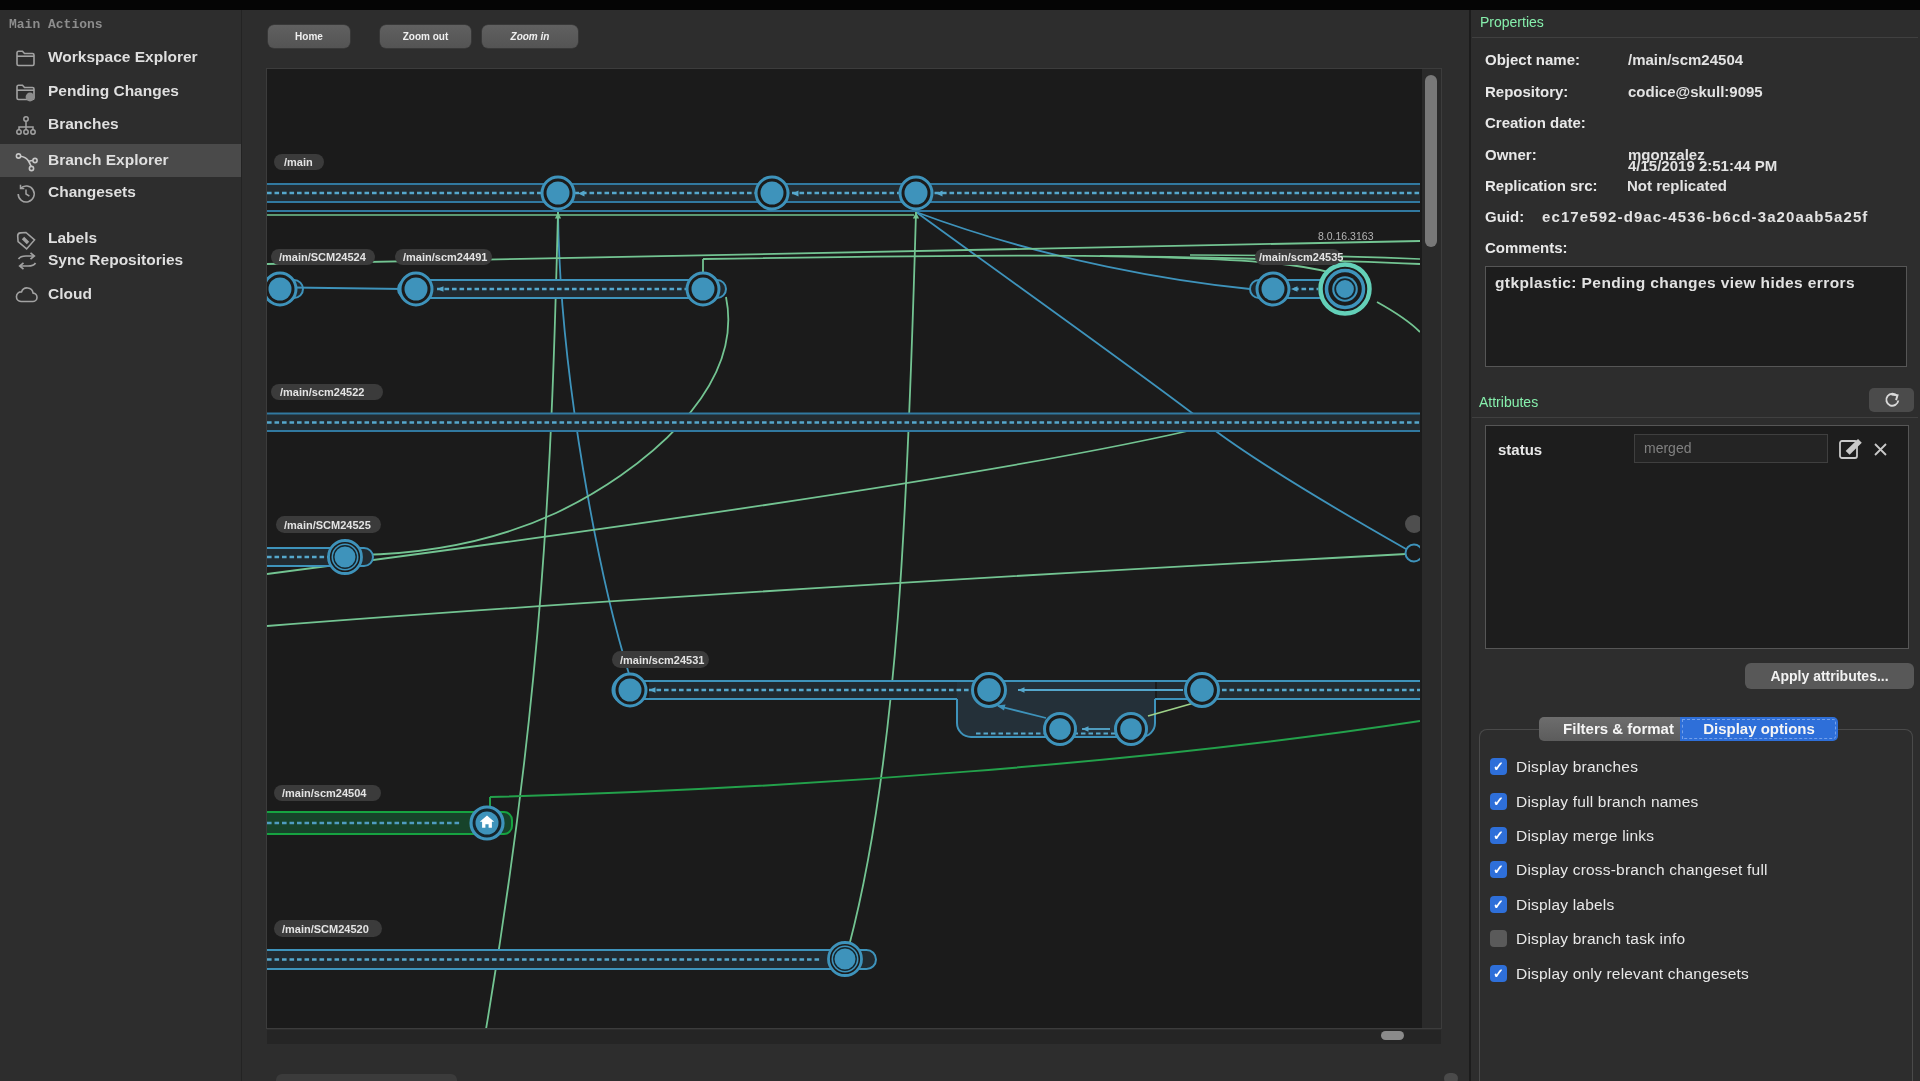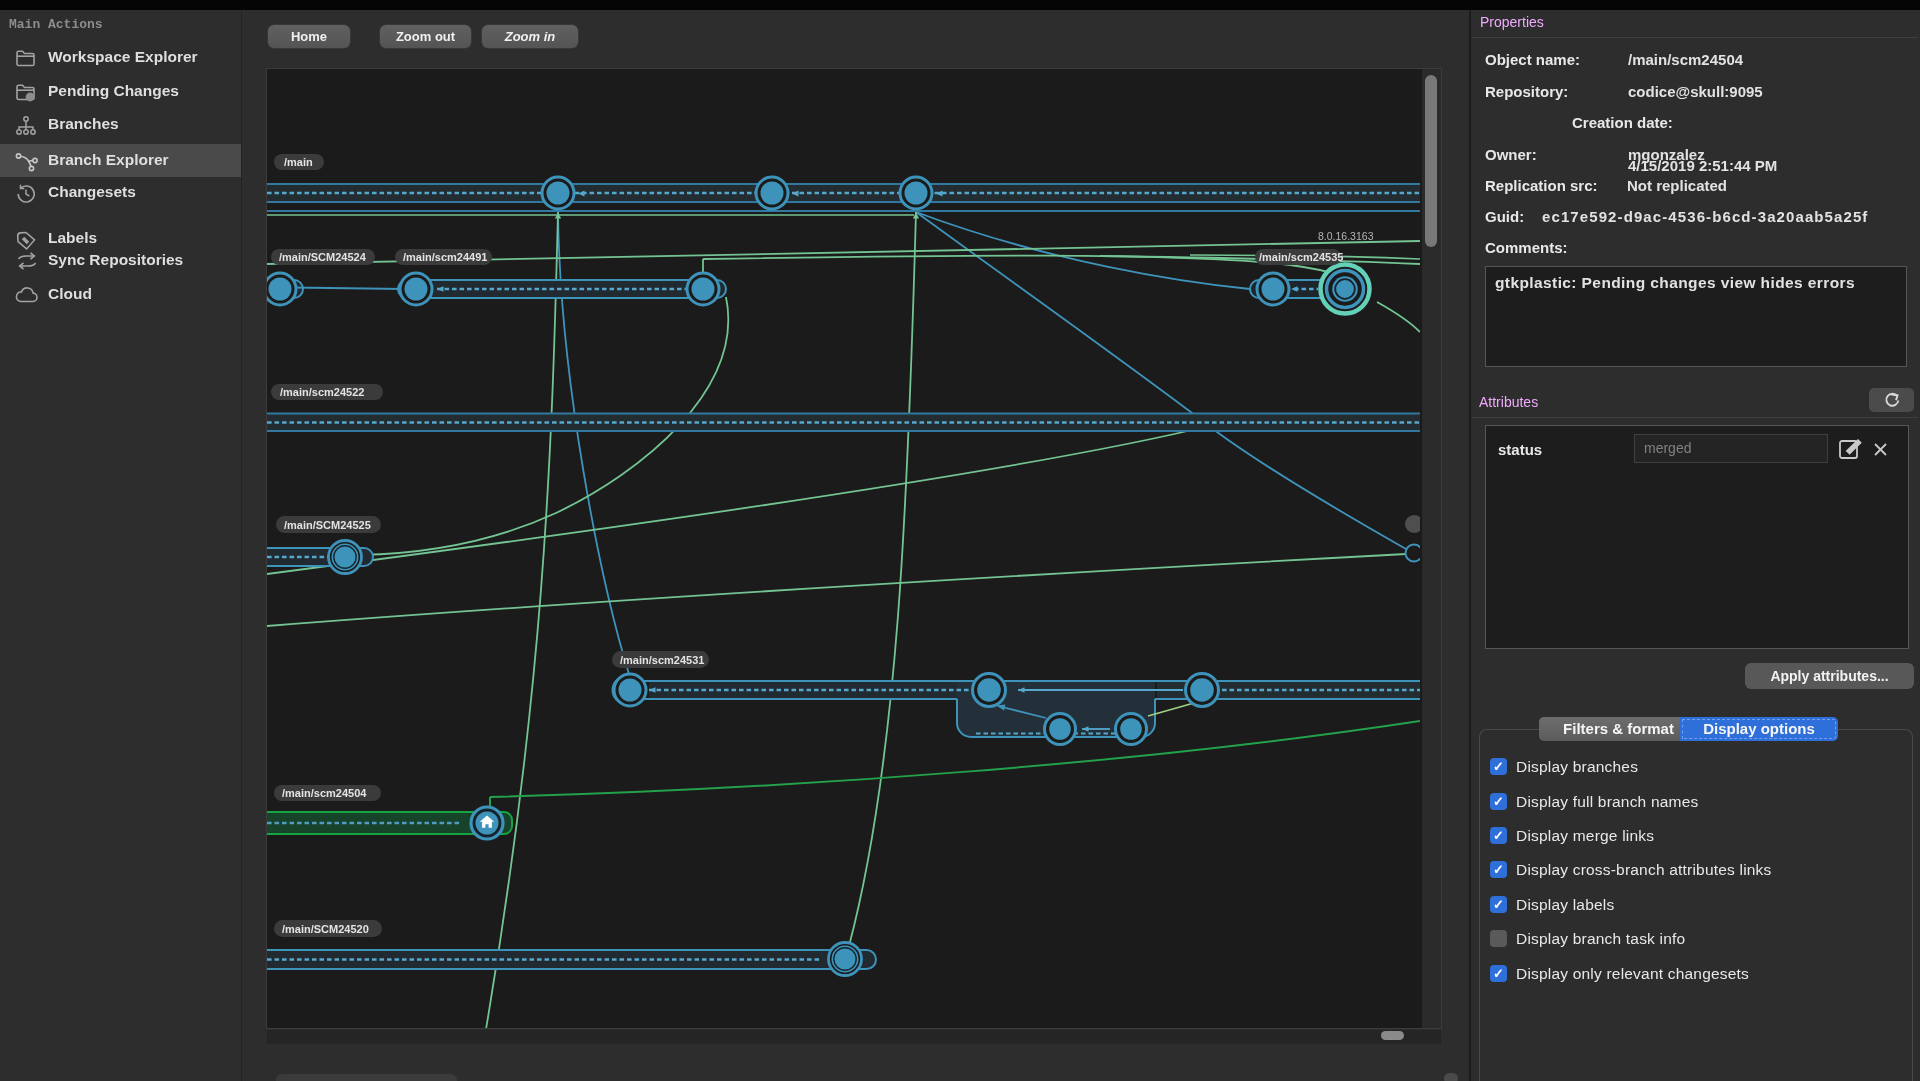--- a/index.html
+++ b/index.html
@@ -9,35 +9,35 @@
   #topstrip { left:0; top:0; width:1920px; height:10px; background:#050505; }
   
   #sidebar { left:0; top:10px; width:242px; height:1071px; background:#2d2d2d; border-right:1px solid #232323;}
   #sidebar .hdr { position:absolute; left:9px; top:7px; font-size:13px; font-weight:bold; color:#8d8d8d;font-family:Liberation Mono, monospace; }
   .sideitem { position:absolute; left:0; width:241px; height:34px; }
   .sideitem.sel { background:#4a4a4a; }
   .sideitem svg { position:absolute; left:15px; top:7px; }
   .sideitem .lbl { position:absolute; left:48px; top:7px; font-size:15.5px; font-weight:bold; color:#dfdfdf; }
   
   .tbtn { position:absolute; top:25px; height:23px; background:linear-gradient(#606060,#545454);
-     border-radius:6px; color:#f0f0f0; font-size:13px; font-weight:bold; text-align:center;
+     border-radius:6px; color:#f0f0f0; font-size:10px; font-weight:bold; text-align:center;
      line-height:23px; box-shadow:0 0 0 0.5px #454545;}
   
   #canvas { left:266px; top:68px; width:1176px; height:961px; background:#1b1b1b; border:1px solid #3c3c3c; }
   #chead { position:absolute; left:0; top:0; width:1174px; height:28px; background:#323232; border-bottom:1px solid #3c3c3c; }
   #chead .date { position:absolute; left:423px; top:7px; width:130px; text-align:center; font-size:11.5px; color:#cccccc; }
   #vtrack { position:absolute; right:0px; top:0px; width:19px; height:959px; background:#2a2a2a; }
   #vthumb { position:absolute; right:4px; top:6px; width:12px; height:172px; background:#787878; border-radius:6px; }
   #hthumb { position:absolute; left:1381px; top:1031px; width:23px; height:9px; background:#8a8a8a; border-radius:4.5px; }
   #legend { position:absolute; left:276px; top:1074px; width:181px; height:10px; background:#3b3b3b; border-radius:6px 6px 0 0; }
   #cornerdot { position:absolute; left:1444px; top:1073px; width:14px; height:11px; background:#4a4a4a; border-radius:5.5px; }
   
   #divider { left:1469px; top:10px; width:2px; height:1071px; background:#1c1c1c; }
   #rpanel { left:1471px; top:10px; width:449px; height:1071px; background:#2d2d2d; }
-  .ptitle { position:absolute; font-size:14px; color:#f0abfc; }
+  .ptitle { position:absolute; font-size:14px; color:#86efac; }
   .sep { position:absolute; height:1px; background:#404040; }
   .plabel { position:absolute; font-size:15px; font-weight:bold; color:#e8e8e8; }
   .pvalue { position:absolute; font-size:15px; font-weight:bold; color:#e2e2e2; }
   #commentsbox { position:absolute; left:1485px; top:266px; width:422px; height:101px; background:#1d1d1d; border:1px solid #565656; }
   #attrbox { position:absolute; left:1485px; top:425px; width:424px; height:224px; background:#1d1d1d; border:1px solid #565656; }
   #attrinput { position:absolute; left:1634px; top:434px; width:194px; height:29px; background:#242424; border:1px solid #3f3f3f;
      color:#808080; font-size:14px; padding-left:9px; line-height:27px; }
   #refreshbtn { position:absolute; left:1869px; top:388px; width:45px; height:24px; background:#4b4b4b; border-radius:5px;
      color:#e0e0e0; text-align:center; font-size:17px; line-height:23px;}
   #applybtn { position:absolute; left:1745px; top:663px; width:169px; height:26px; background:#585858; border-radius:6px;
@@ -310,21 +310,21 @@
 <div id="cornerdot"></div>
 
 <div id="divider" class="abs"></div>
 <div id="rpanel" class="abs"></div>
 <div class="ptitle" style="left:1480px; top:14px;">Properties</div>
 <div class="sep" style="left:1472px; top:37px; width:446px;"></div>
 <div class="plabel" style="left:1485px; top:51px;">Object name:</div>
 <div class="pvalue" style="left:1628px; top:51px;">/main/scm24504</div>
 <div class="plabel" style="left:1485px; top:83px;">Repository:</div>
 <div class="pvalue" style="left:1628px; top:83px;">codice@skull:9095</div>
-<div class="plabel" style="left:1572px; top:114px;">Creation date:</div>
+<div class="plabel" style="left:1485px; top:114px;">Creation date:</div>
 <div class="pvalue" style="left:1628px; top:114px;margin-top:43px;">4/15/2019 2:51:44 PM</div>
 <div class="plabel" style="left:1485px; top:146px;">Owner:</div>
 <div class="pvalue" style="left:1628px; top:146px;">mgonzalez</div>
 <div class="plabel" style="left:1485px; top:177px;">Replication src:</div>
 <div class="pvalue" style="left:1627px; top:177px;">Not replicated</div>
 <div class="plabel" style="left:1485px; top:208px;">Guid:</div>
 <div class="pvalue" style="left:1542px; top:208px; letter-spacing:1.1px;">ec17e592-d9ac-4536-b6cd-3a20aab5a25f</div>
 <div class="plabel" style="left:1485px; top:239px;">Comments:</div>
 <div id="commentsbox"></div>
 <div class="pvalue" style="left:1495px; top:274px; font-size:15.5px; letter-spacing:0.4px;">gtkplastic: Pending changes view hides errors</div>
@@ -359,21 +359,21 @@
 <div class="cbrow" style="top:793px;">
     <div class="cb">✓</div>
     <div class="cbl">Display full branch names</div>
   </div>
 <div class="cbrow" style="top:827px;">
     <div class="cb">✓</div>
     <div class="cbl">Display merge links</div>
   </div>
 <div class="cbrow" style="top:861px;">
     <div class="cb">✓</div>
-    <div class="cbl">Display cross-branch attributes links</div>
+    <div class="cbl">Display cross-branch changeset full</div>
   </div>
 <div class="cbrow" style="top:896px;">
     <div class="cb">✓</div>
     <div class="cbl">Display labels</div>
   </div>
 <div class="cbrow" style="top:930px;">
     <div class="cb off"></div>
     <div class="cbl">Display branch task info</div>
   </div>
 <div class="cbrow" style="top:965px;">

